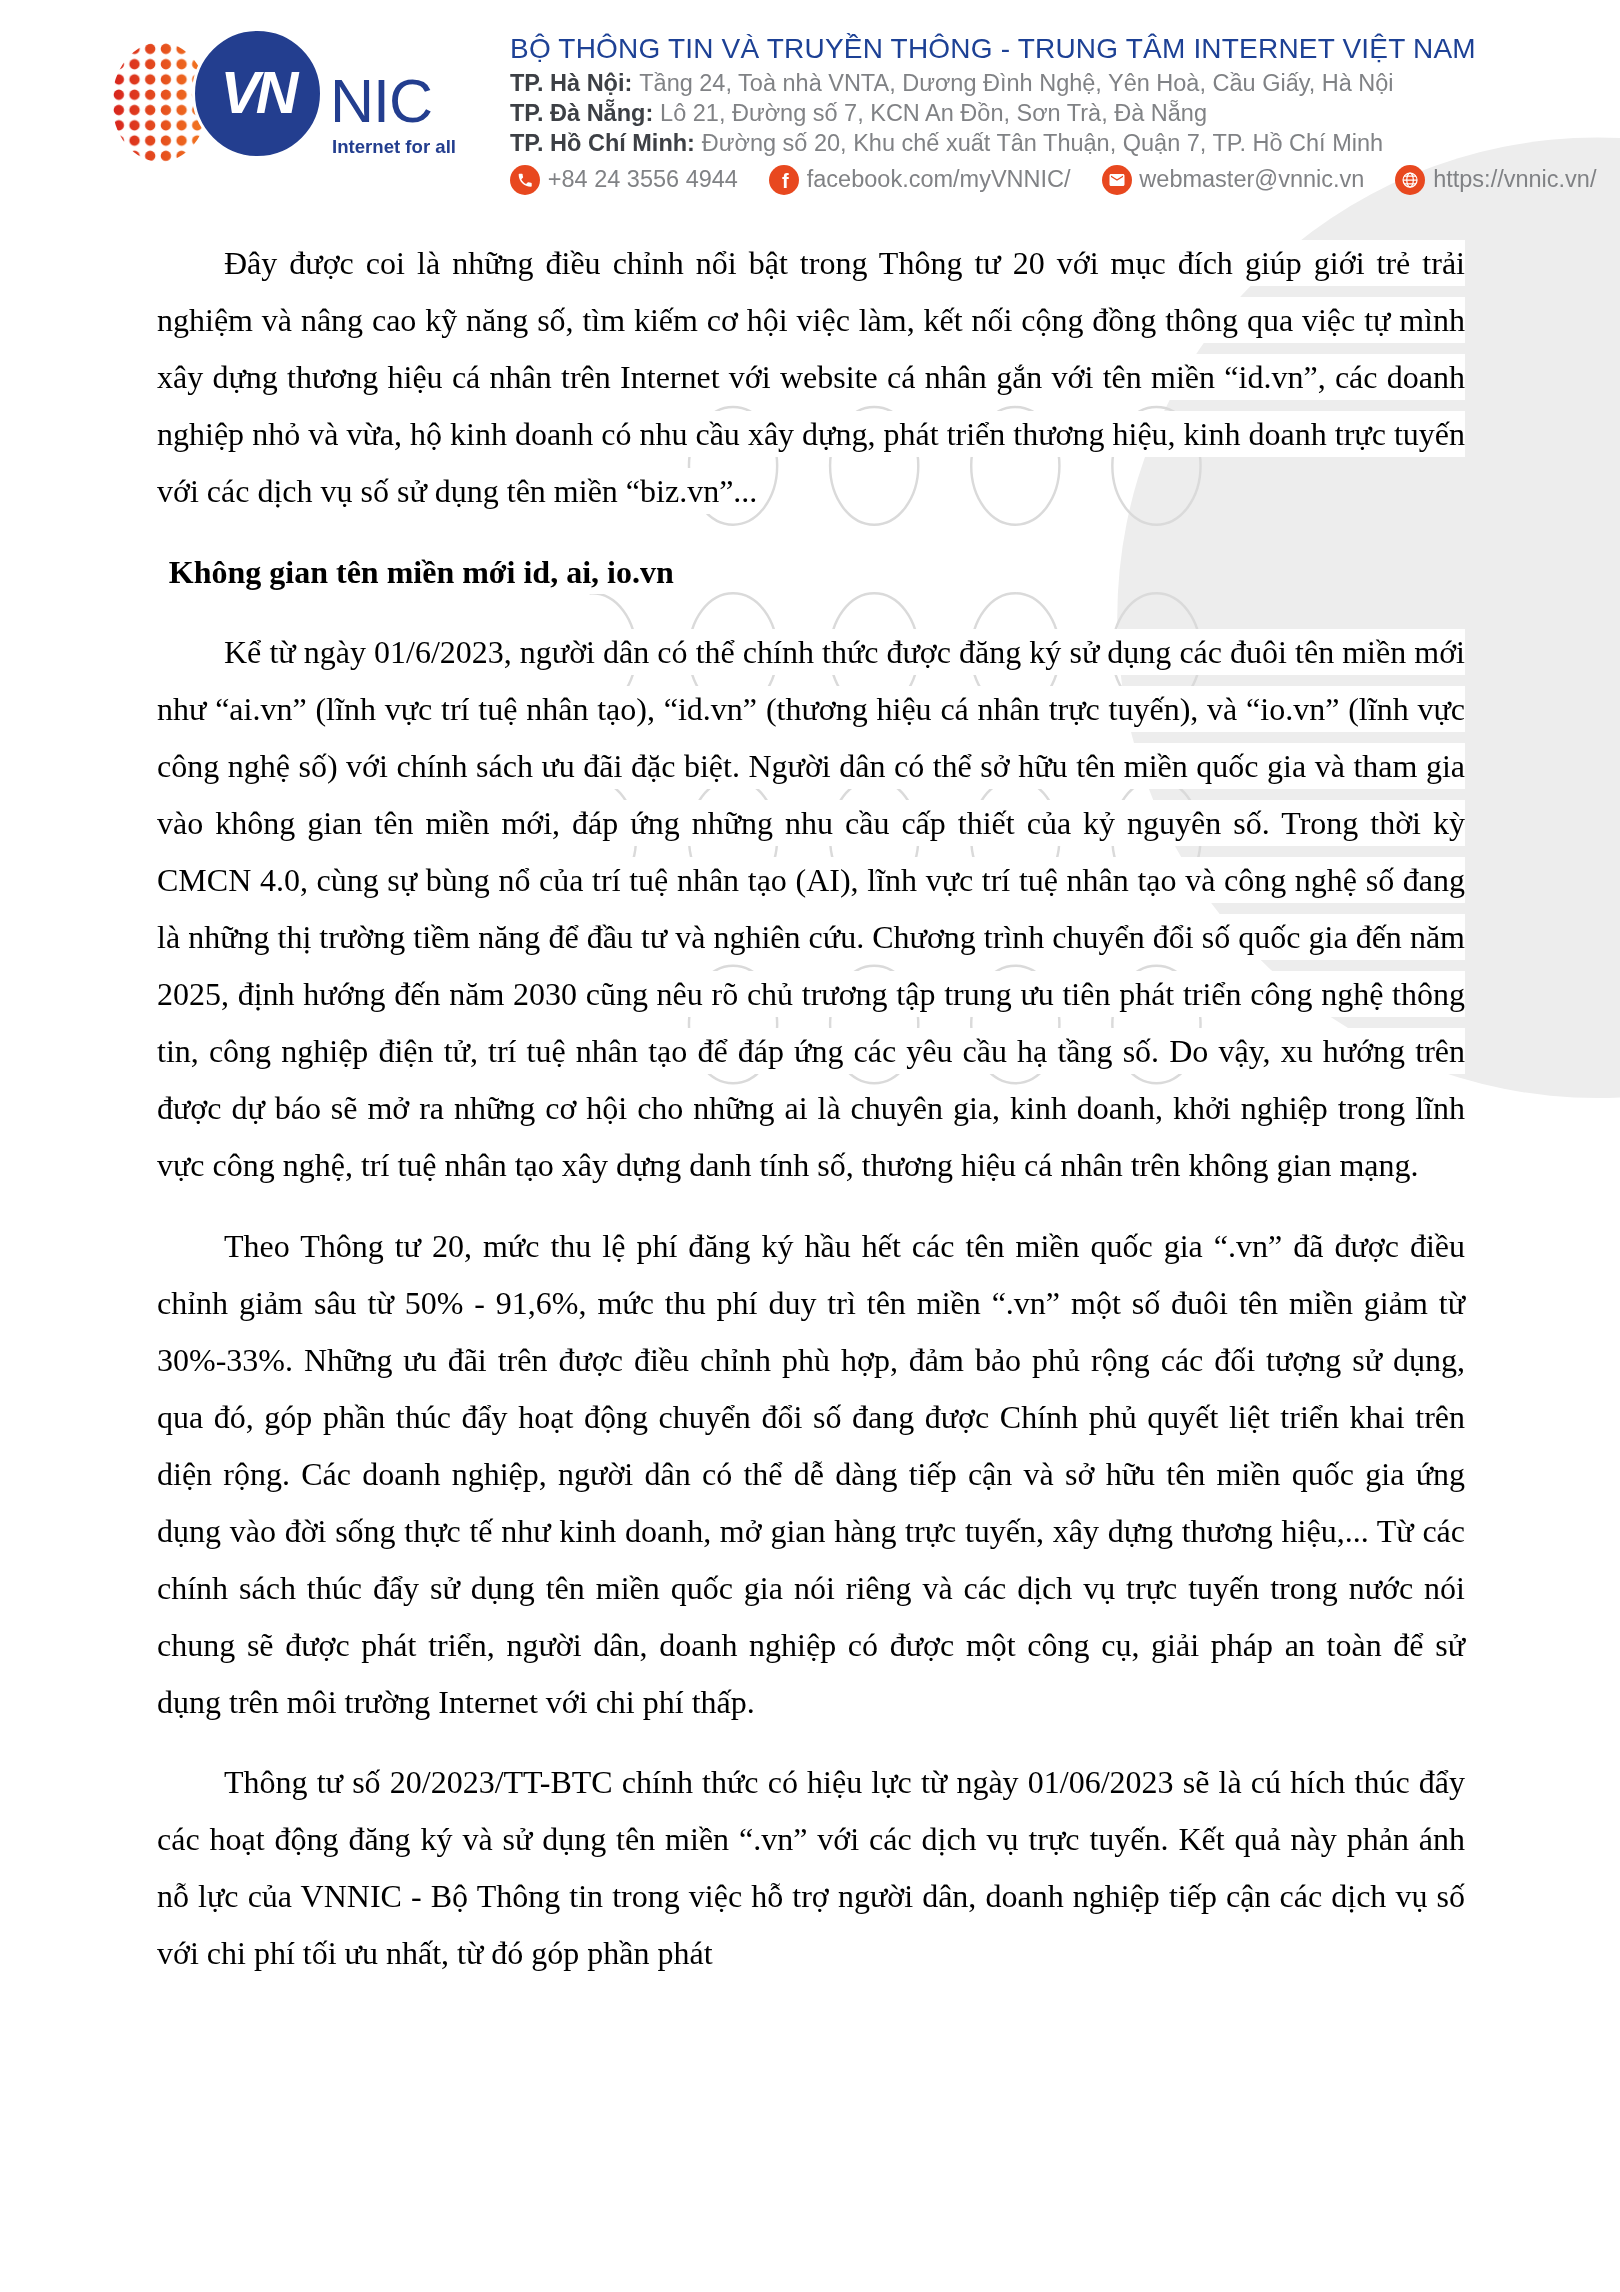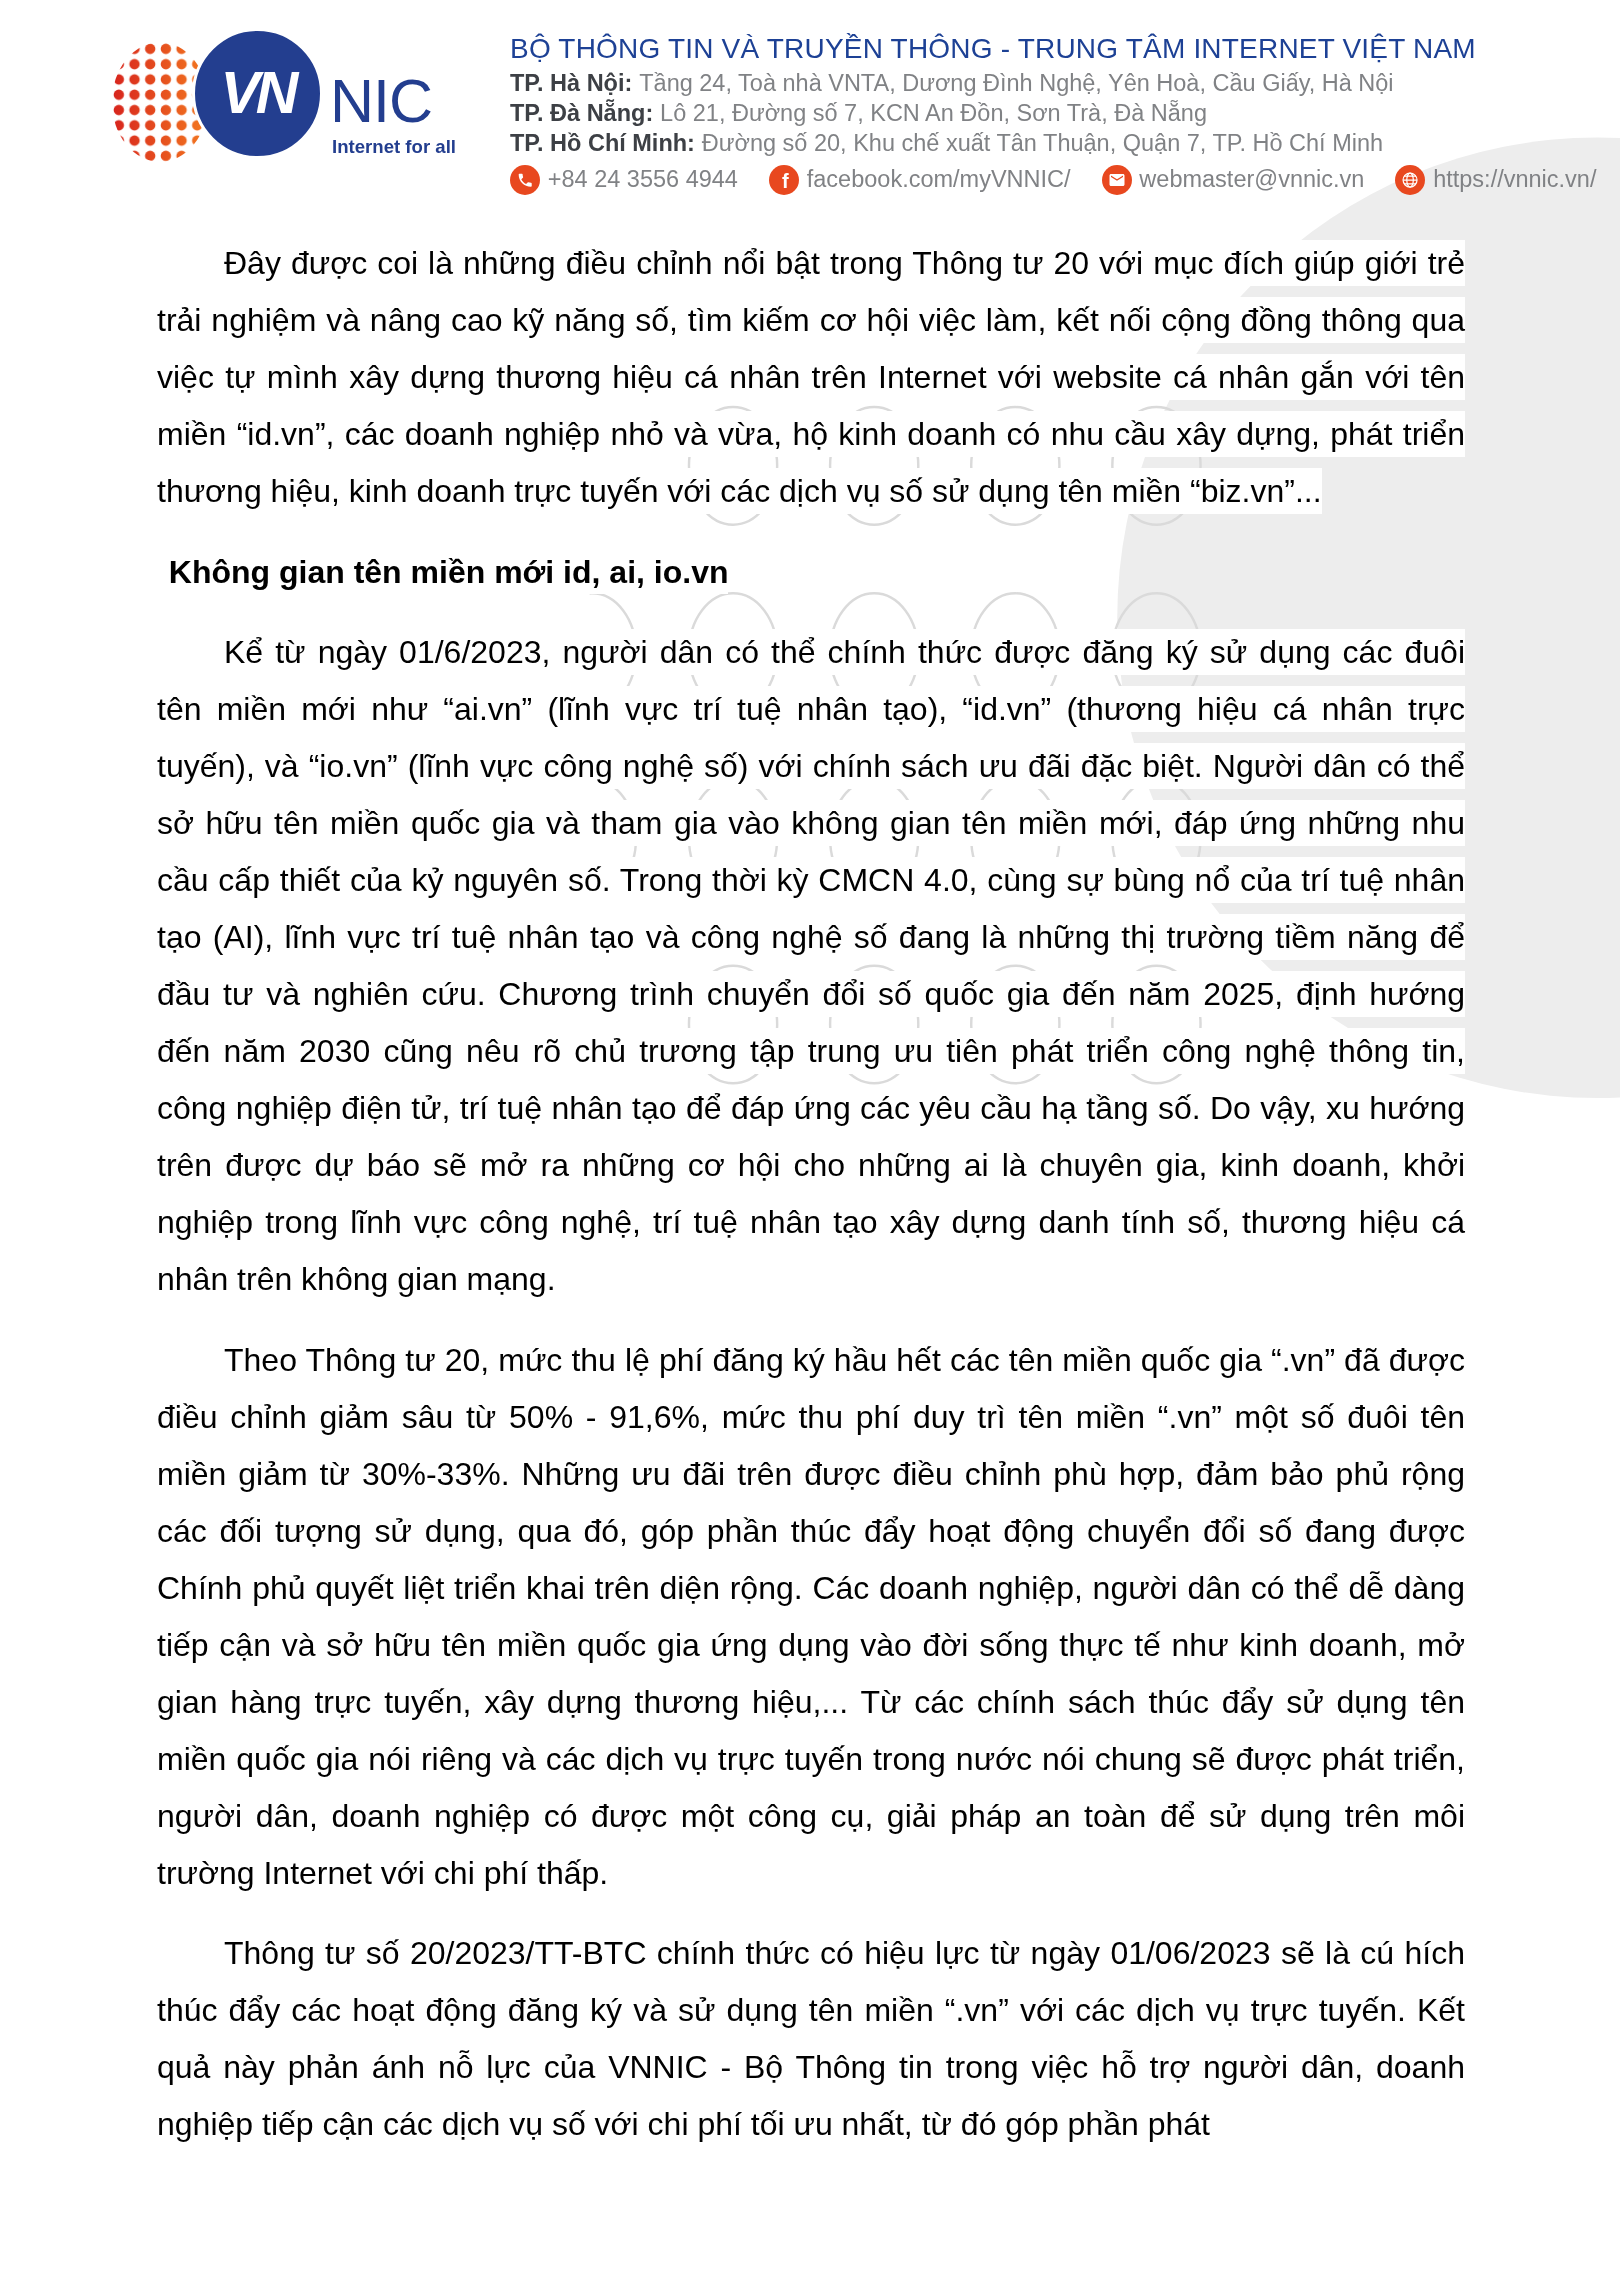--- a/index.html
+++ b/index.html
@@ -23,21 +23,21 @@
   .org{position:absolute;left:510px;top:33px;width:1103px;}
   .org-title{font-size:28px;font-weight:normal;color:#1D4195;letter-spacing:0.2px;margin-bottom:3px;white-space:nowrap;}
   .addr{font-size:23.5px;line-height:30px;color:#808285;white-space:nowrap;}
   .addr .lbl{color:#3D4045;font-weight:bold;margin-right:6.9px;}
   .contacts{display:flex;align-items:center;gap:31px;margin-top:6.9px;}
   .contact{display:flex;align-items:center;gap:7.8px;font-size:23.5px;color:#808285;white-space:nowrap;}
   .contact svg{width:30px;height:30px;display:block;}
 
   
   .doc{position:absolute;left:157px;top:235px;width:1308px;z-index:1;
-    font-family:Liberation Sans, sans-serif;font-size:32px;line-height:57px;
+    font-family:Liberation Serif, serif;font-size:32px;line-height:57px;
     color:#000;text-align:justify;}
   .doc p{margin:0 0 23.5px;text-indent:67px;}
   .doc h3{margin:0 0 23.5px;font-size:32px;font-weight:bold;line-height:57px;}
   .doc h3.ind{padding-left:11.8px;}
   .hl{background:#ffffff;padding:4.9px 0;}
 </style>
 </head>
 <body>
 
 <div class="page">

